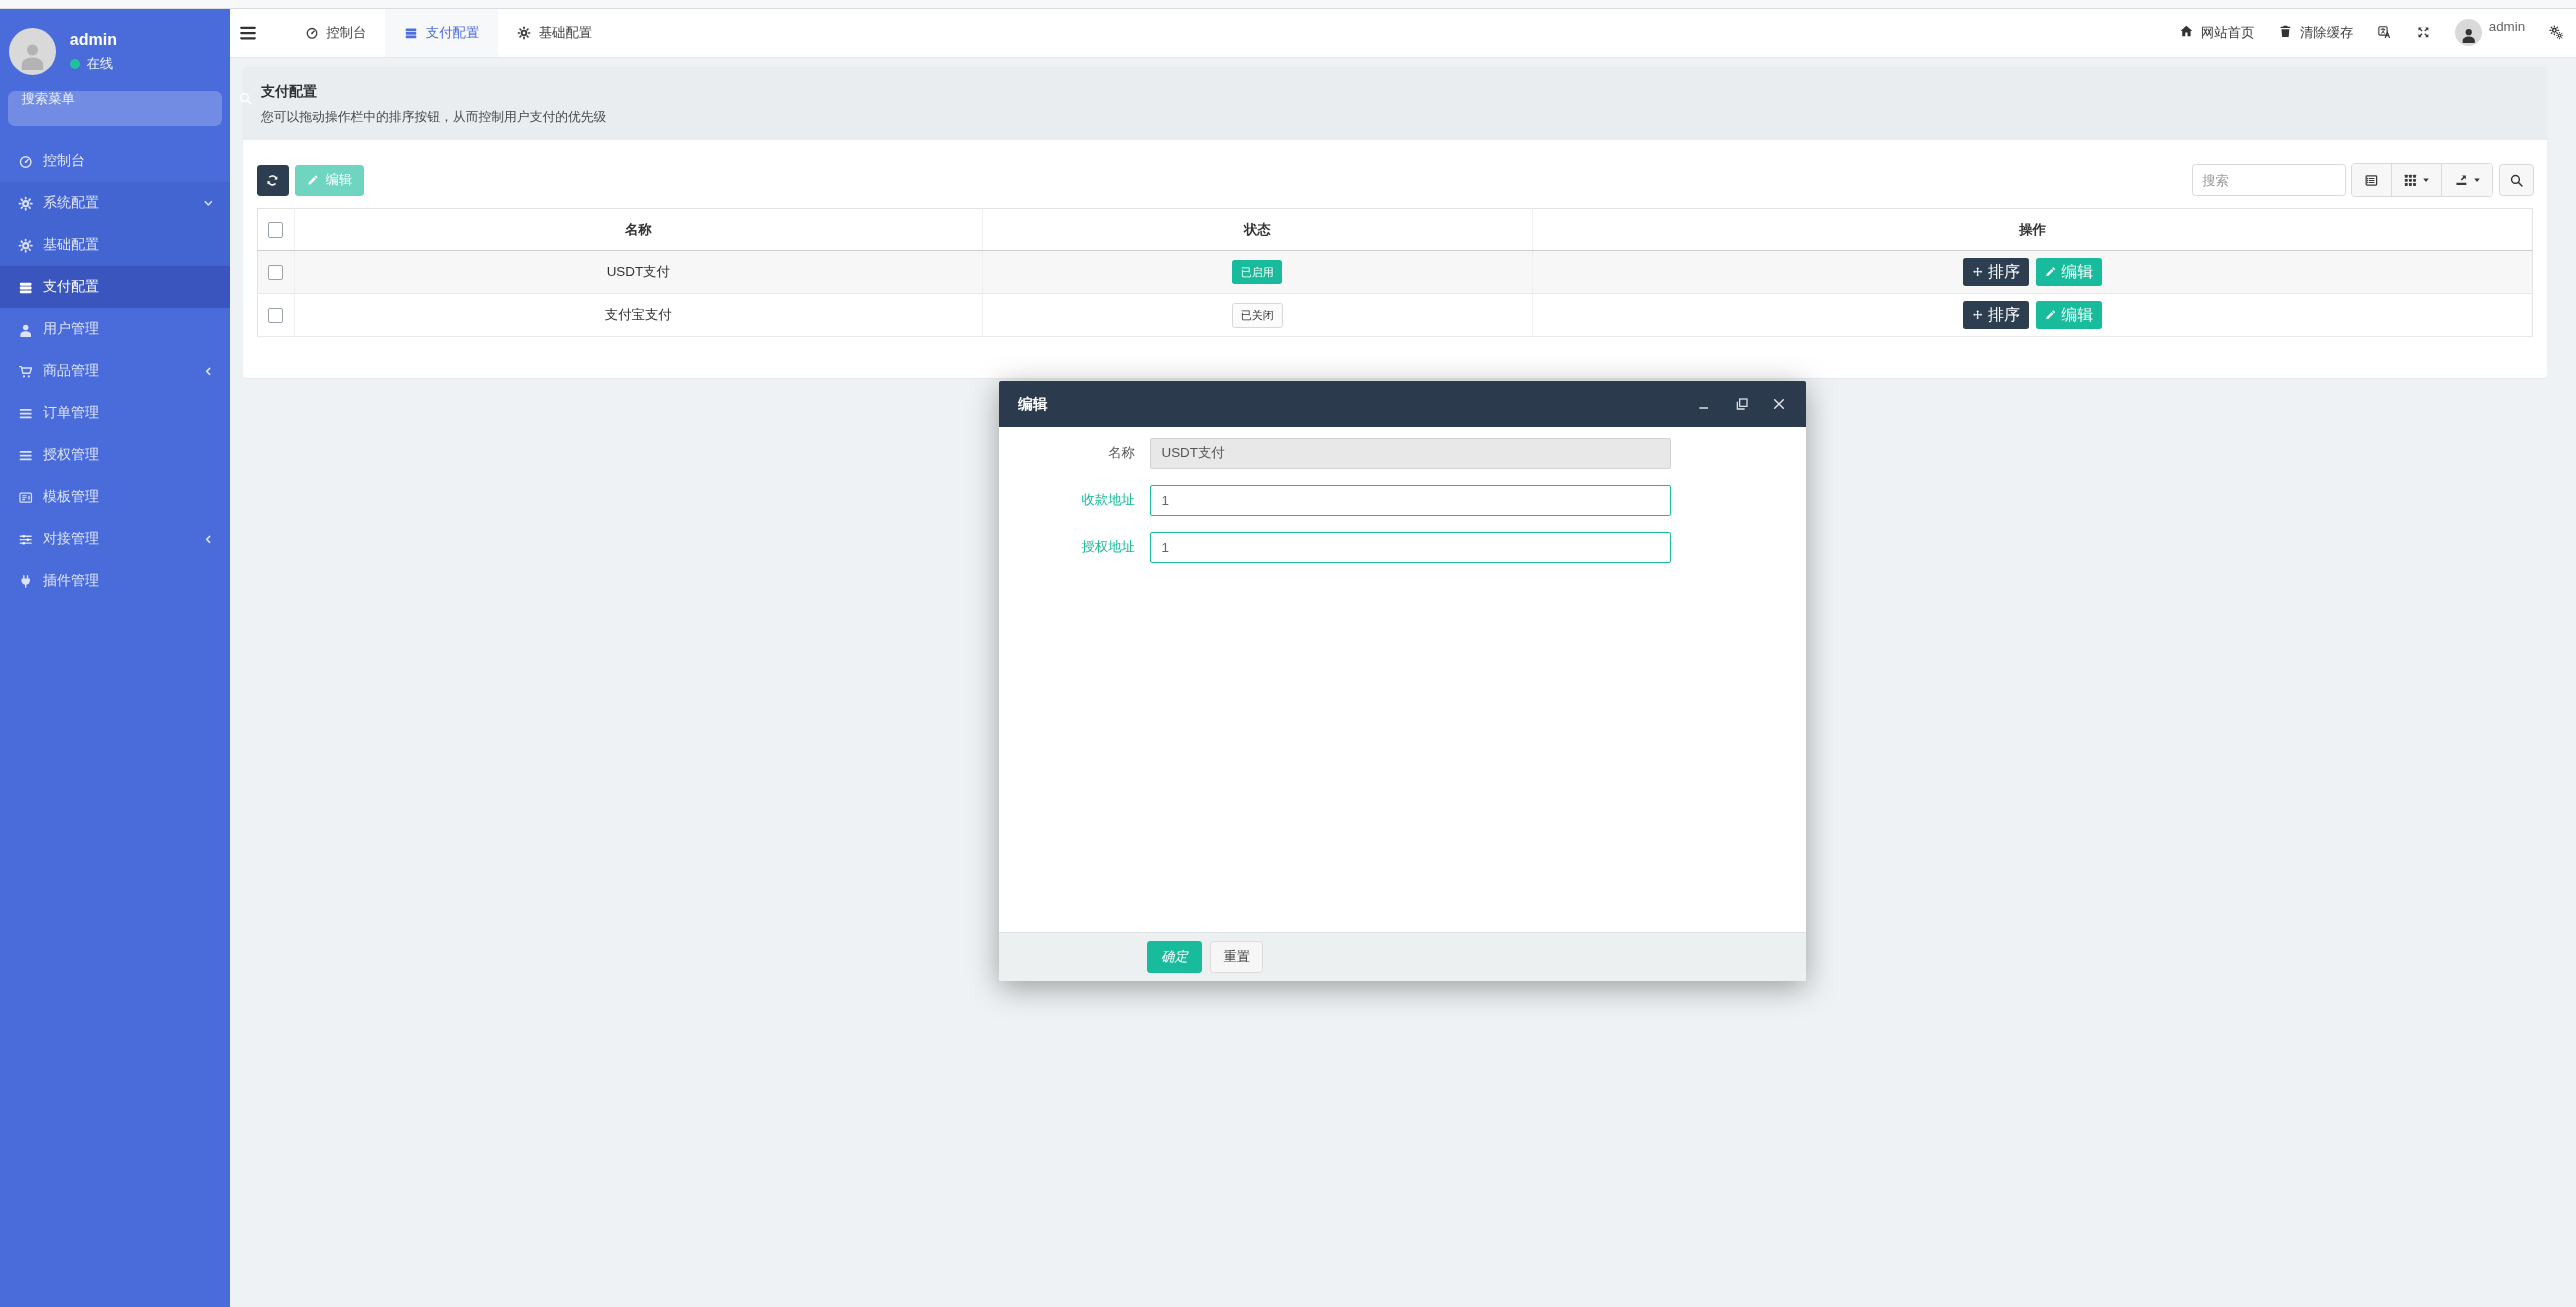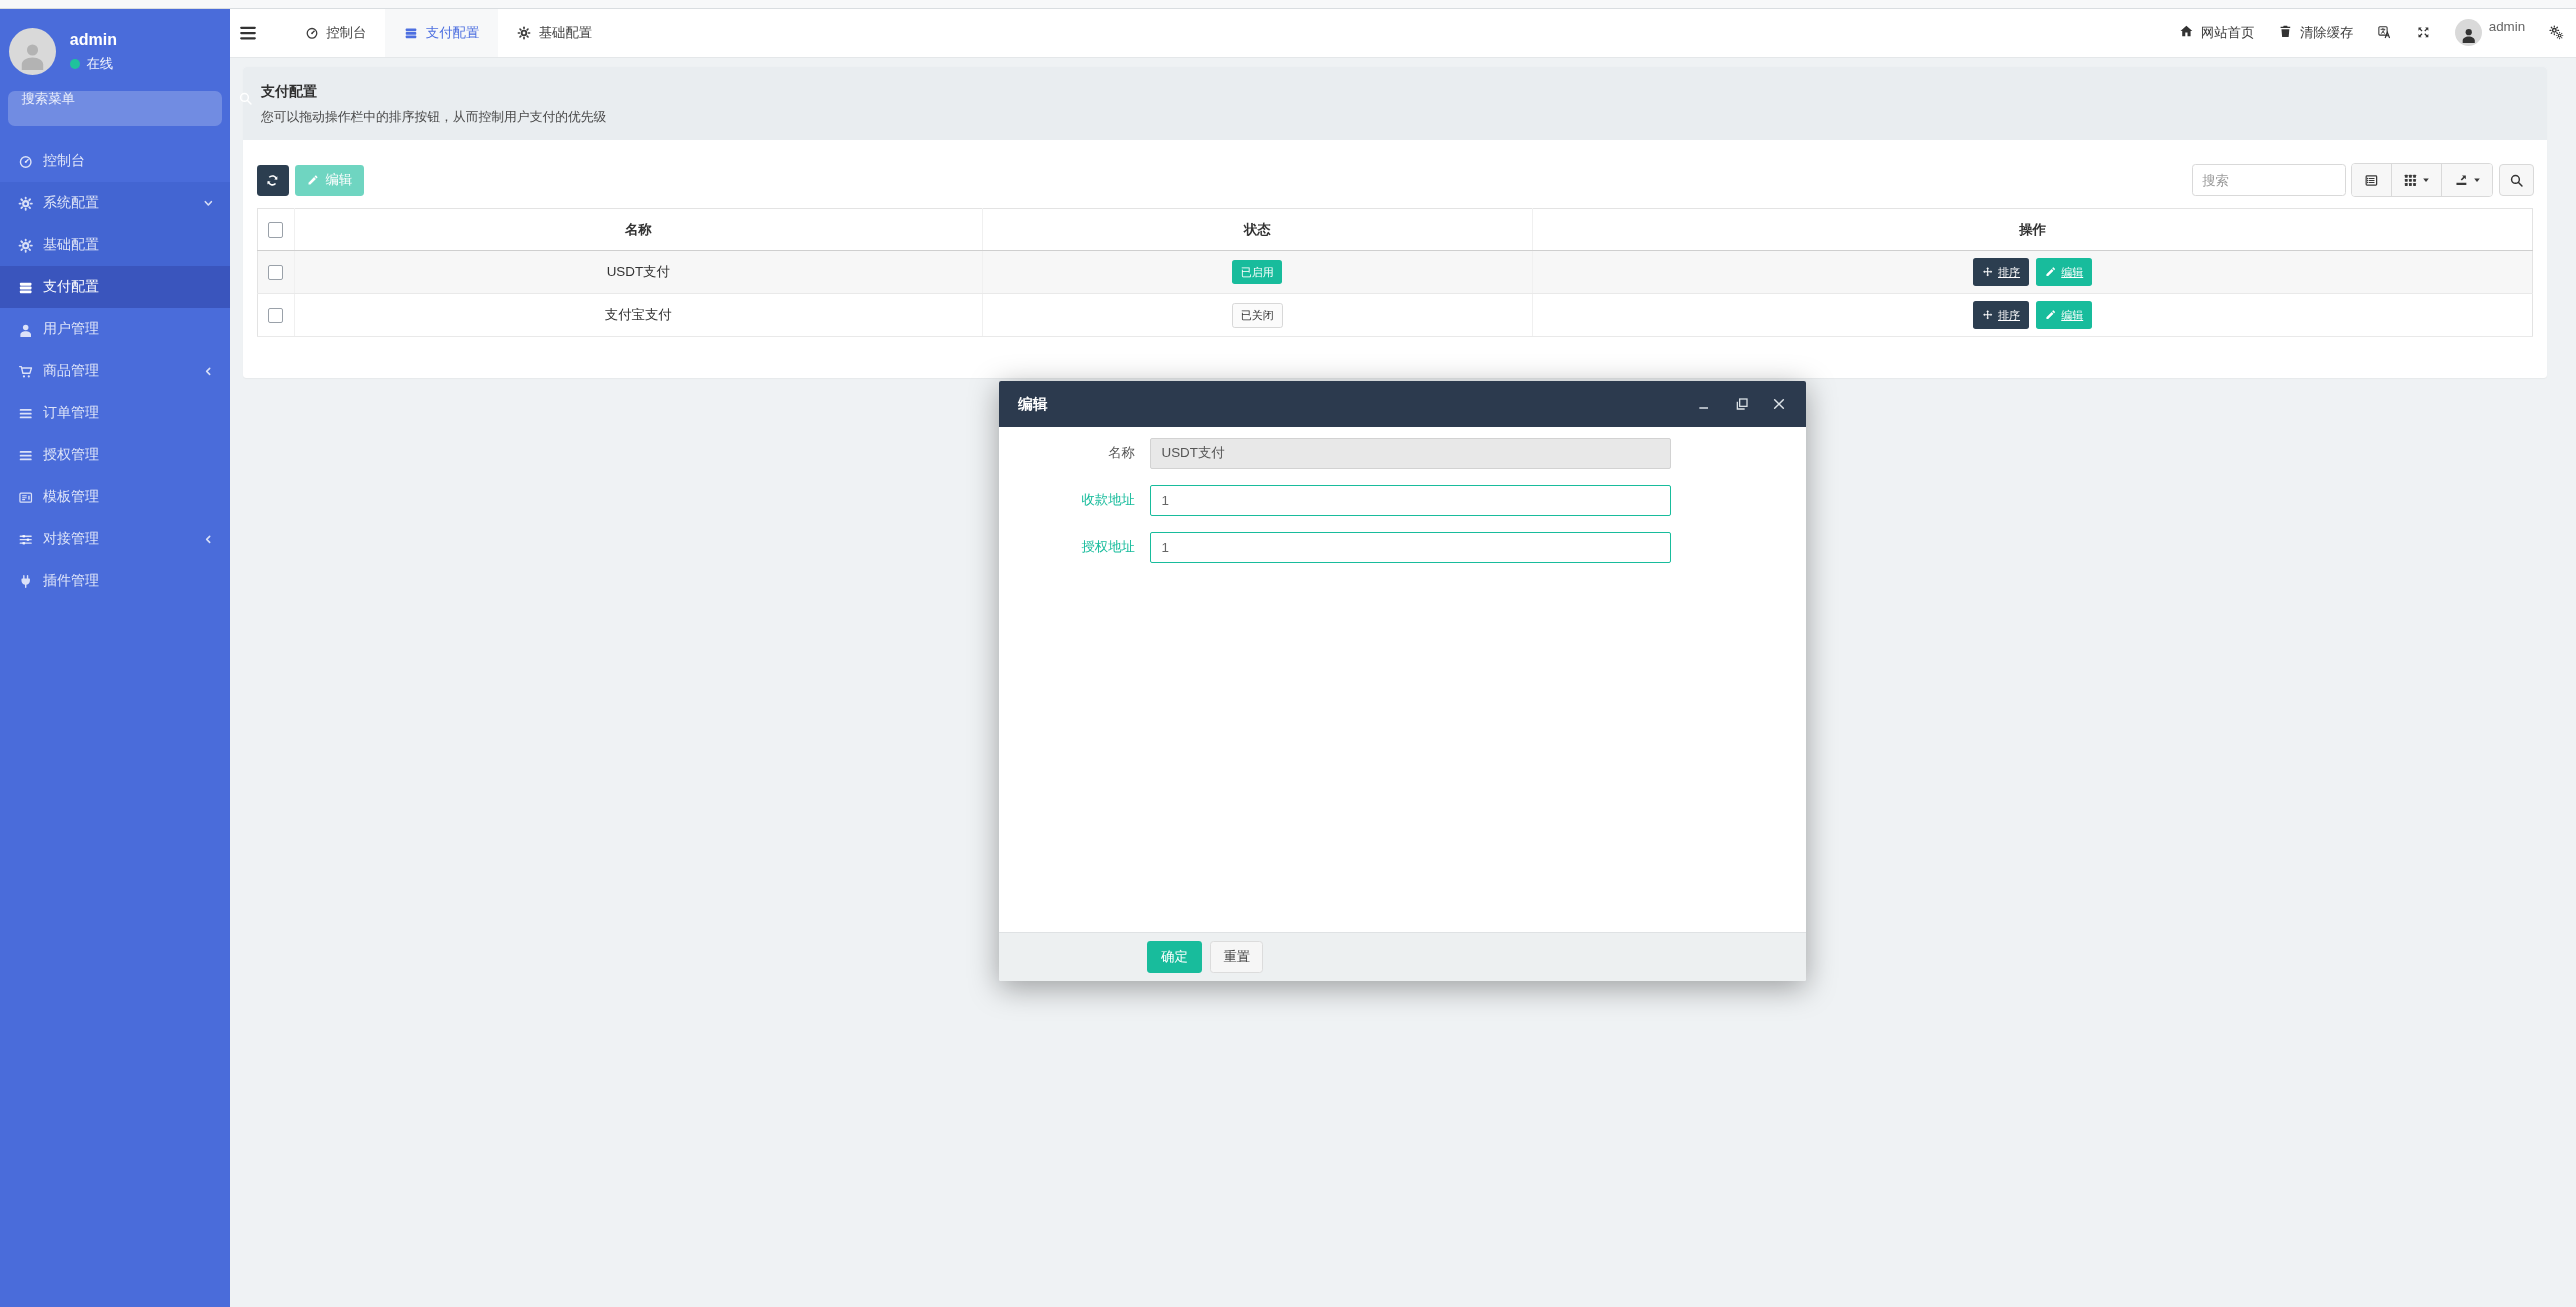--- a/index.html
+++ b/index.html
@@ -80,41 +80,41 @@
   .grid td{height:40px;text-align:center;border-bottom:0.7px solid #e9e9e9;}
   .grid th+th,.grid td+td{border-left:0.7px solid #f0f0f0;}
   .grid tr.striped td{background:#f7f7f7;}
   .col-check{width:34px;}
   .col-name{width:685px;}
   .col-status{width:547px;}
   .cb{display:inline-block;width:13.4px;height:13.4px;border:1.3px solid #9aa1a9;border-radius:2px;background:#fff;vertical-align:middle;cursor:pointer;}
   .badge{display:inline-block;padding:4.7px 8.7px;border-radius:2.7px;font-size:11px;}
   .b-on{background:#18bc9c;color:#fff;}
   .b-off{background:#fbfbfb;border:0.7px solid #d8d8d8;color:#333;padding:4px 8px;}
-  .abtn{display:inline-flex;align-items:center;gap:4.7px;height:28px;padding:0 8.7px;border-radius:2.7px;color:#fff;font-size:11px;border:none;cursor:pointer;font-family:inherit;text-decoration:underline;}
+  .abtn{display:inline-flex;align-items:center;gap:4.7px;height:28px;padding:0 8.7px;border-radius:2.7px;color:#fff;font-size:16px;border:none;cursor:pointer;font-family:inherit;}
   .abtn .ic{width:11.4px;height:11.4px;}
   .a-dark{background:#2c3e50;}
   .a-green{background:#18bc9c;margin-left:4px;}
   .summary{margin:20px 13.4px 0 13.4px;font-size:13.4px;color:#333;}
 
   
   .modal{position:absolute;left:999px;top:381px;width:807px;height:600px;background:#fff;box-shadow:0 6.7px 30px rgba(0,0,0,.35);border-radius:2px;z-index:10;}
   .m-head{height:46px;background:#2c3a4e;border-radius:2px 2px 0 0;display:flex;align-items:center;padding:0 19px;}
   .m-title{color:#fff;font-size:14.8px;font-weight:600;}
   .m-ctrls{margin-left:auto;display:flex;align-items:center;gap:21.5px;color:#dde3e8;}
   .m-ctrls .ic{width:16px;height:16px;cursor:pointer;}
   .m-body{padding-top:10.7px;}
   .f-row{display:flex;align-items:center;margin-bottom:16px;}
   .f-label{width:136px;text-align:right;padding-right:14.8px;font-size:13.4px;color:#555;flex:none;}
   .f-label.green{color:#18bc9c;}
   .f-input{width:521px;height:31px;box-sizing:border-box;border-radius:2px;font-size:13.4px;padding:0 10.7px;font-family:inherit;outline:none;}
   .f-readonly{background:#e8e8e8;border:0.7px solid #d2d2d2;color:#555;}
   .f-focus{background:#fff;border:1.3px solid #18bc9c;color:#666;}
   .m-foot{position:absolute;left:0;right:0;bottom:0;height:48px;background:#edf0f1;border-top:0.7px solid #dfe2e4;border-radius:0 0 2px 2px;display:flex;align-items:center;padding-left:148px;gap:8.7px;}
-  .btn-ok{height:32px;padding:0 14px;background:#18bc9c;color:#fff;font-size:13.4px;border-radius:3.4px;}
+  .btn-ok{height:32px;padding:0 14px;background:#18bc9c;color:#fff;font-size:13.4px;border-radius:3.4px;font-style:italic;}
   .btn-reset{height:32px;padding:0 12px;background:#f6f6f6;color:#444;font-size:13.4px;border:0.7px solid #dcdcdc;border-radius:3.4px;font-family:Liberation Mono, monospace;}
 </style>
 </head>
 <body>
 
 <svg width="0" height="0" style="position:absolute">
   <defs>
     <symbol id="i-person" viewBox="0 0 24 24">
         <g fill="currentColor">
           <circle cx="12" cy="8.5" r="4.3"></circle>

